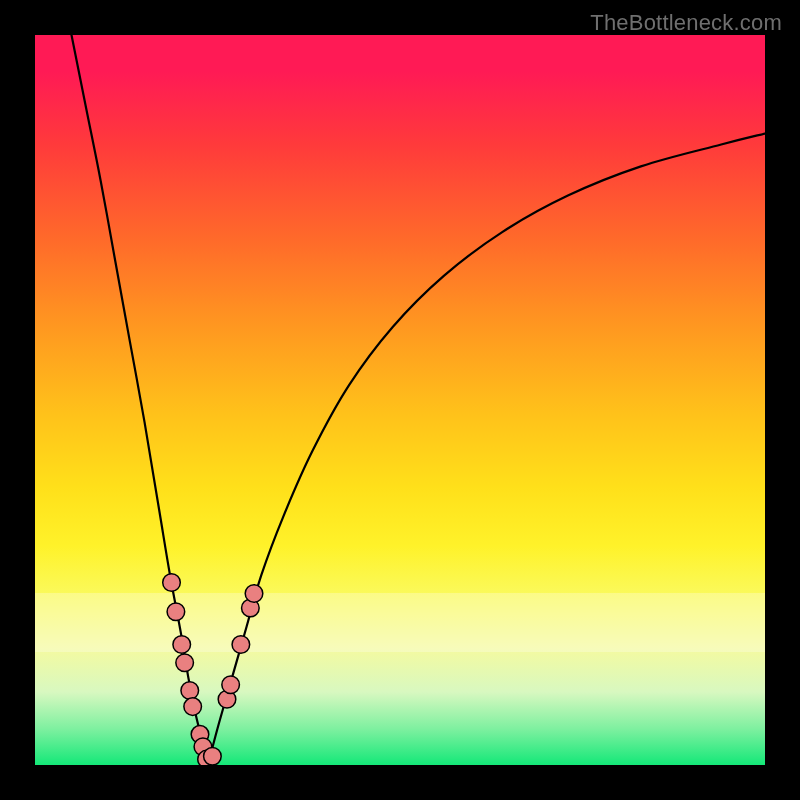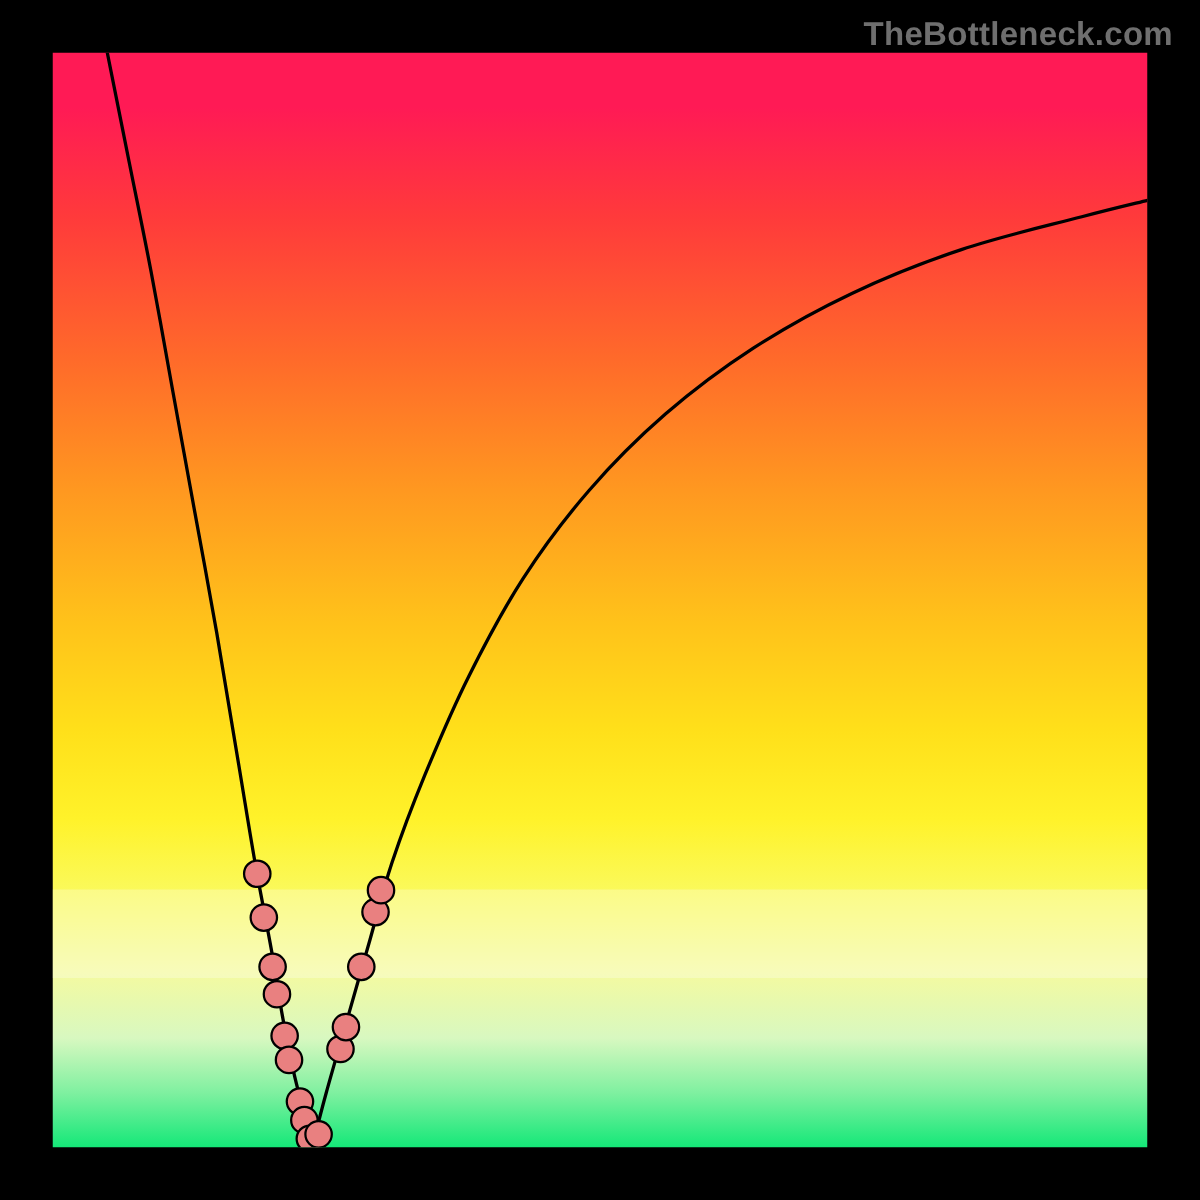--- a/index.html
+++ b/index.html
@@ -46,21 +46,21 @@
     top: 76.5%;
     height: 8%;
     background: rgba(255,255,255,0.28);
   }
   .watermark {
     position: absolute;
     top: 10px;
     right: 18px;
     color: #6f6f6f;
     font-size: 22px;
-    font-weight: 700;
+    font-weight: 400;
     letter-spacing: 0.2px;
   }
   svg.curve {
     position: absolute;
     inset: 0;
   }
 </style>
 </head>
 <body>
 

